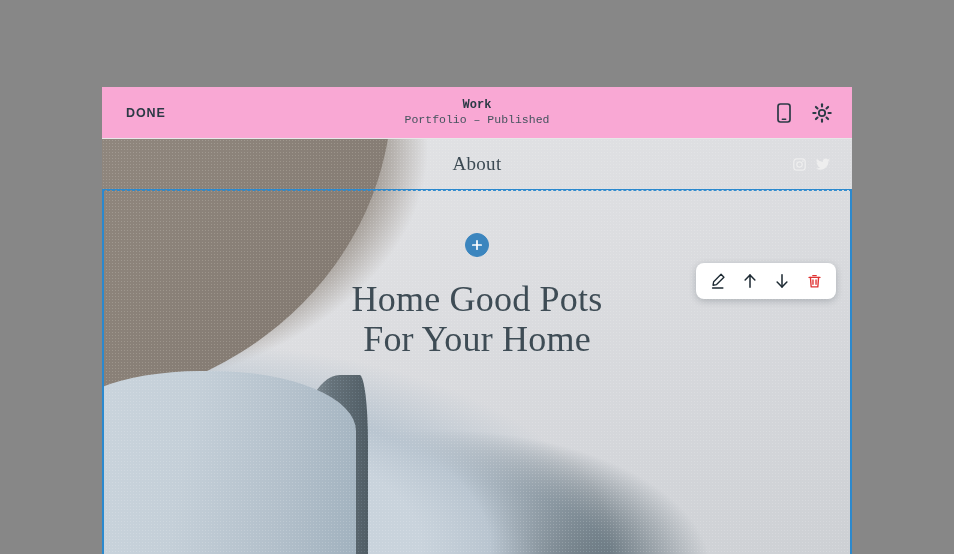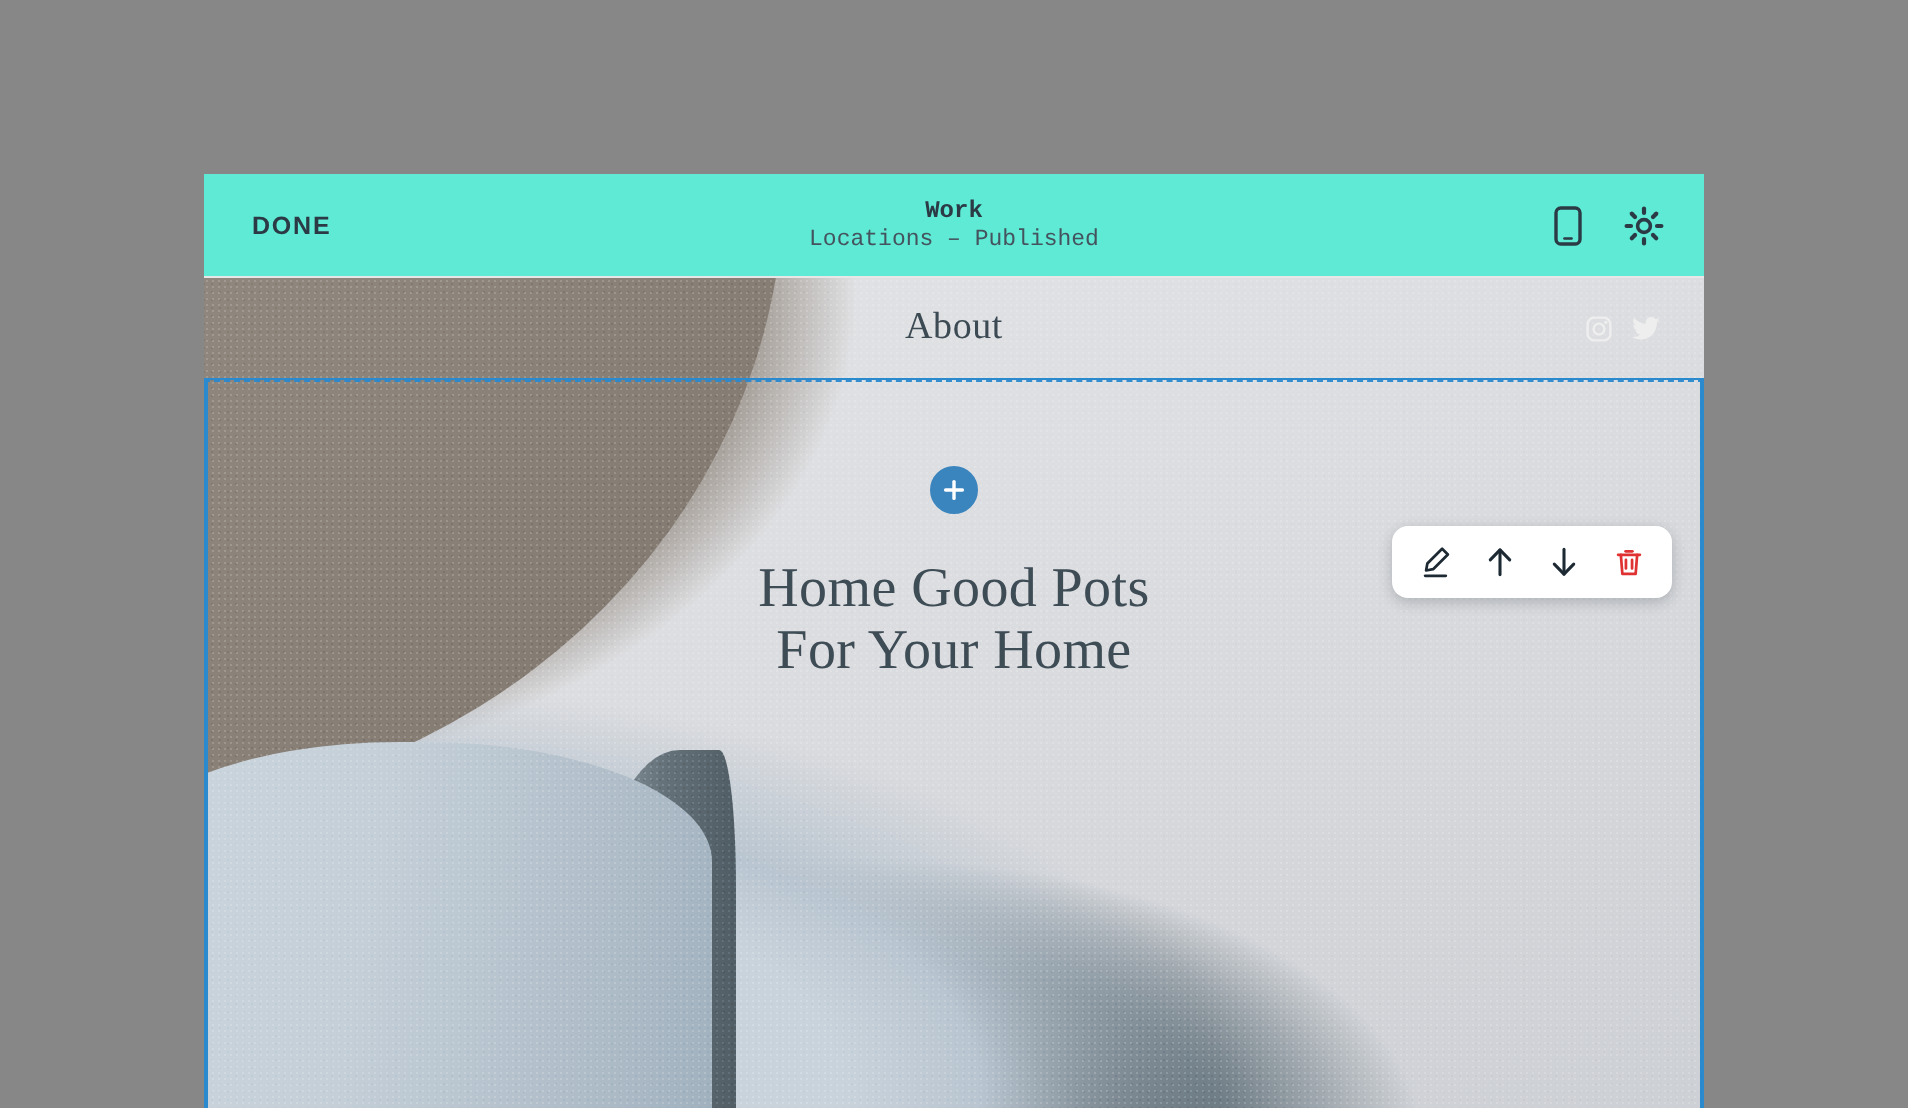--- a/index.html
+++ b/index.html
@@ -13,21 +13,21 @@
   
   #editor-window{
     position:absolute; left:102px; top:87px;
     width:750px; height:467px;
     background:#ffffff; overflow:hidden;
   }
 
   
   #editor-topbar{
     position:relative; height:52px; width:100%;
-    background:#5eead4; border-bottom:1px solid #e7e7e8;padding-left:33px;
+    background:#f9a8d4; border-bottom:1px solid #e7e7e8;padding-left:33px;
   }
   #done-button{
     position:absolute; left:24px; top:50%; transform:translateY(-50%);
     font-size:12.5px; font-weight:bold; letter-spacing:.9px;
     color:#2b3a45; background:none; border:none; cursor:pointer;
     font-family:"Liberation Sans", sans-serif;
   }
   #topbar-title-block{
     position:absolute; left:50%; top:50%; transform:translate(-50%,-50%);
     text-align:center; line-height:1.25;font-family:Liberation Mono, monospace;
@@ -139,42 +139,42 @@
     width:26px; height:26px; display:flex; align-items:center; justify-content:center;
     cursor:pointer; background:none; border:none;
   }
 
   
   #hero-content{
     position:absolute; left:0; right:0; top:140px; text-align:center; z-index:6;
   }
   #hero-heading{
     font-family:"Liberation Serif", serif;
-    font-size:28px; line-height:1.12; color:#3e4c55; font-weight:normal;
+    font-size:36px; line-height:1.12; color:#3e4c55; font-weight:normal;
     letter-spacing:.2px;
   }
   #hero-cta{
     display:inline-block; margin-top:24px;
     background:#3b4a52; color:#ffffff;
     font-family:"Liberation Serif", serif;
     font-size:11px; letter-spacing:1.7px;
     padding:12px 26px; border:none; cursor:pointer;
   }
 </style>
 </head>
 <body>
 
 <div id="editor-window">
 
   <div id="editor-topbar">
     <button id="done-button">DONE</button>
 
     <div id="topbar-title-block">
       <div id="topbar-title">Work</div>
-      <div id="topbar-subtitle">Locations – Published</div>
+      <div id="topbar-subtitle">Portfolio – Published</div>
     </div>
 
     <div id="topbar-actions">
       <div class="topbar-icon">
         <svg width="14" height="20" viewBox="0 0 14 20" fill="none">
           <rect x="1" y="1" width="12" height="18" rx="2.4" stroke="#2b3a45" stroke-width="1.7"></rect>
           <rect x="4.6" y="15.6" width="4.8" height="1.3" rx="0.6" fill="#2b3a45"></rect>
         </svg>
       </div>
       <div class="topbar-icon">

